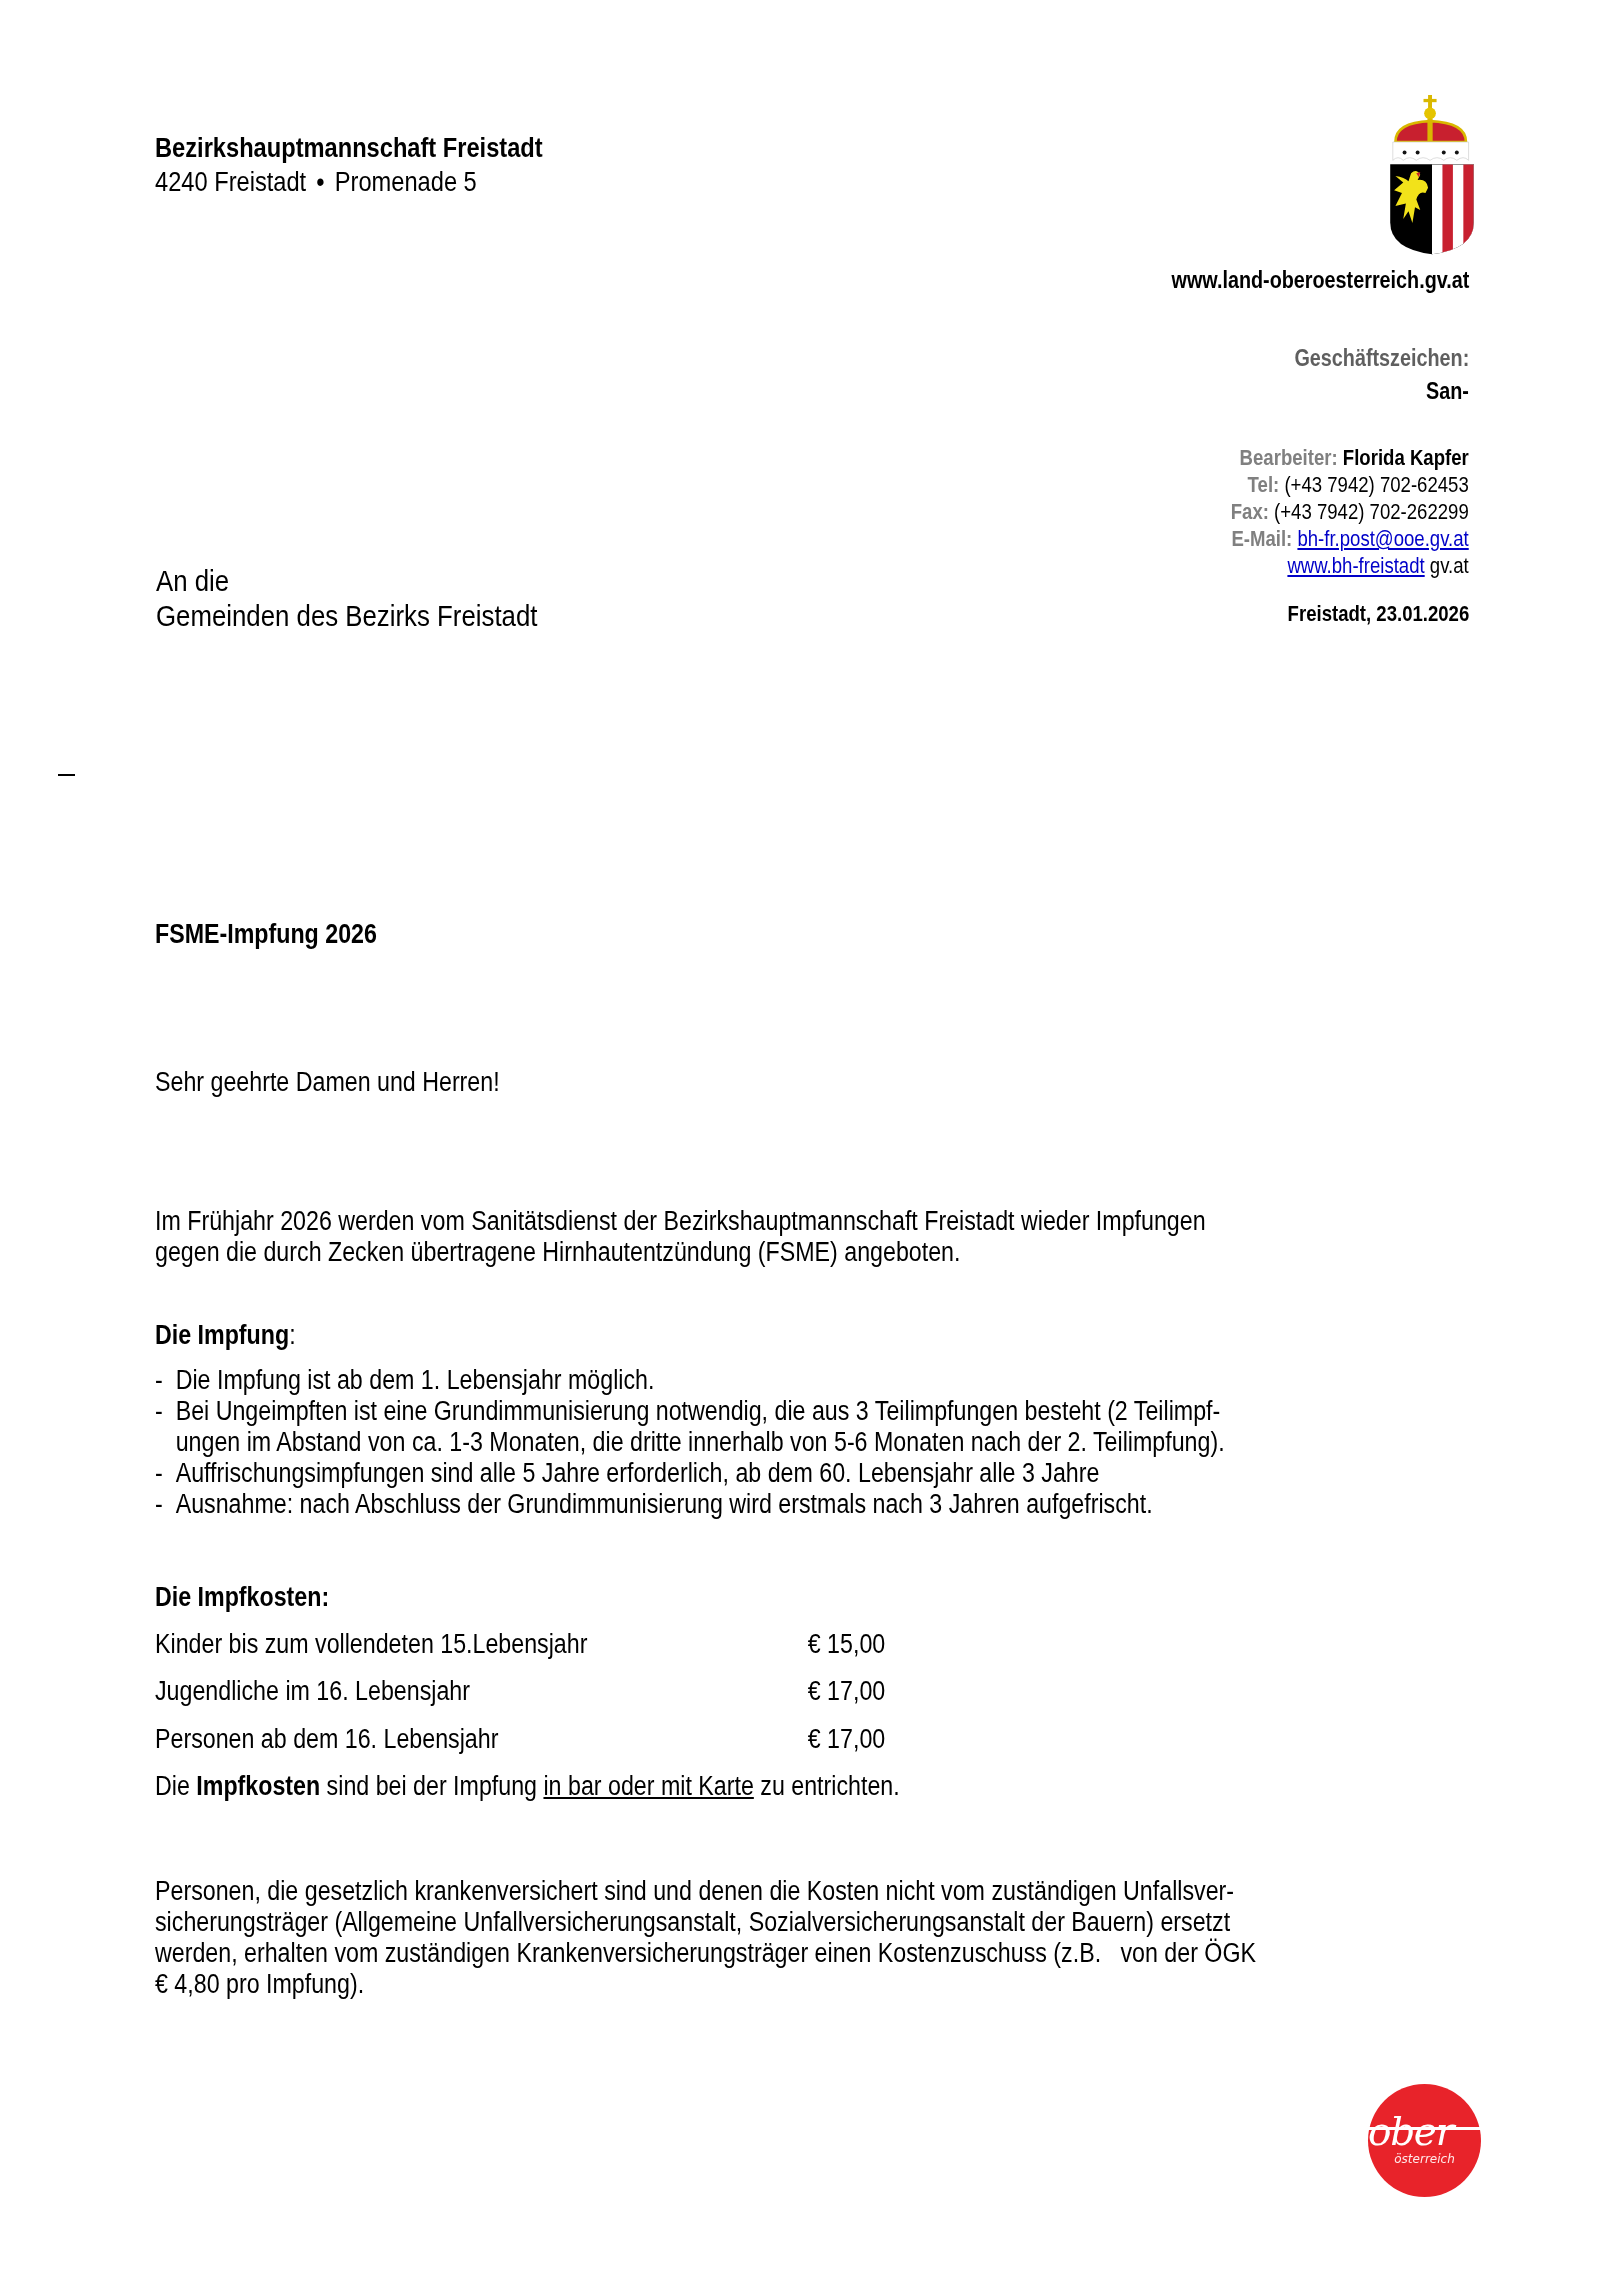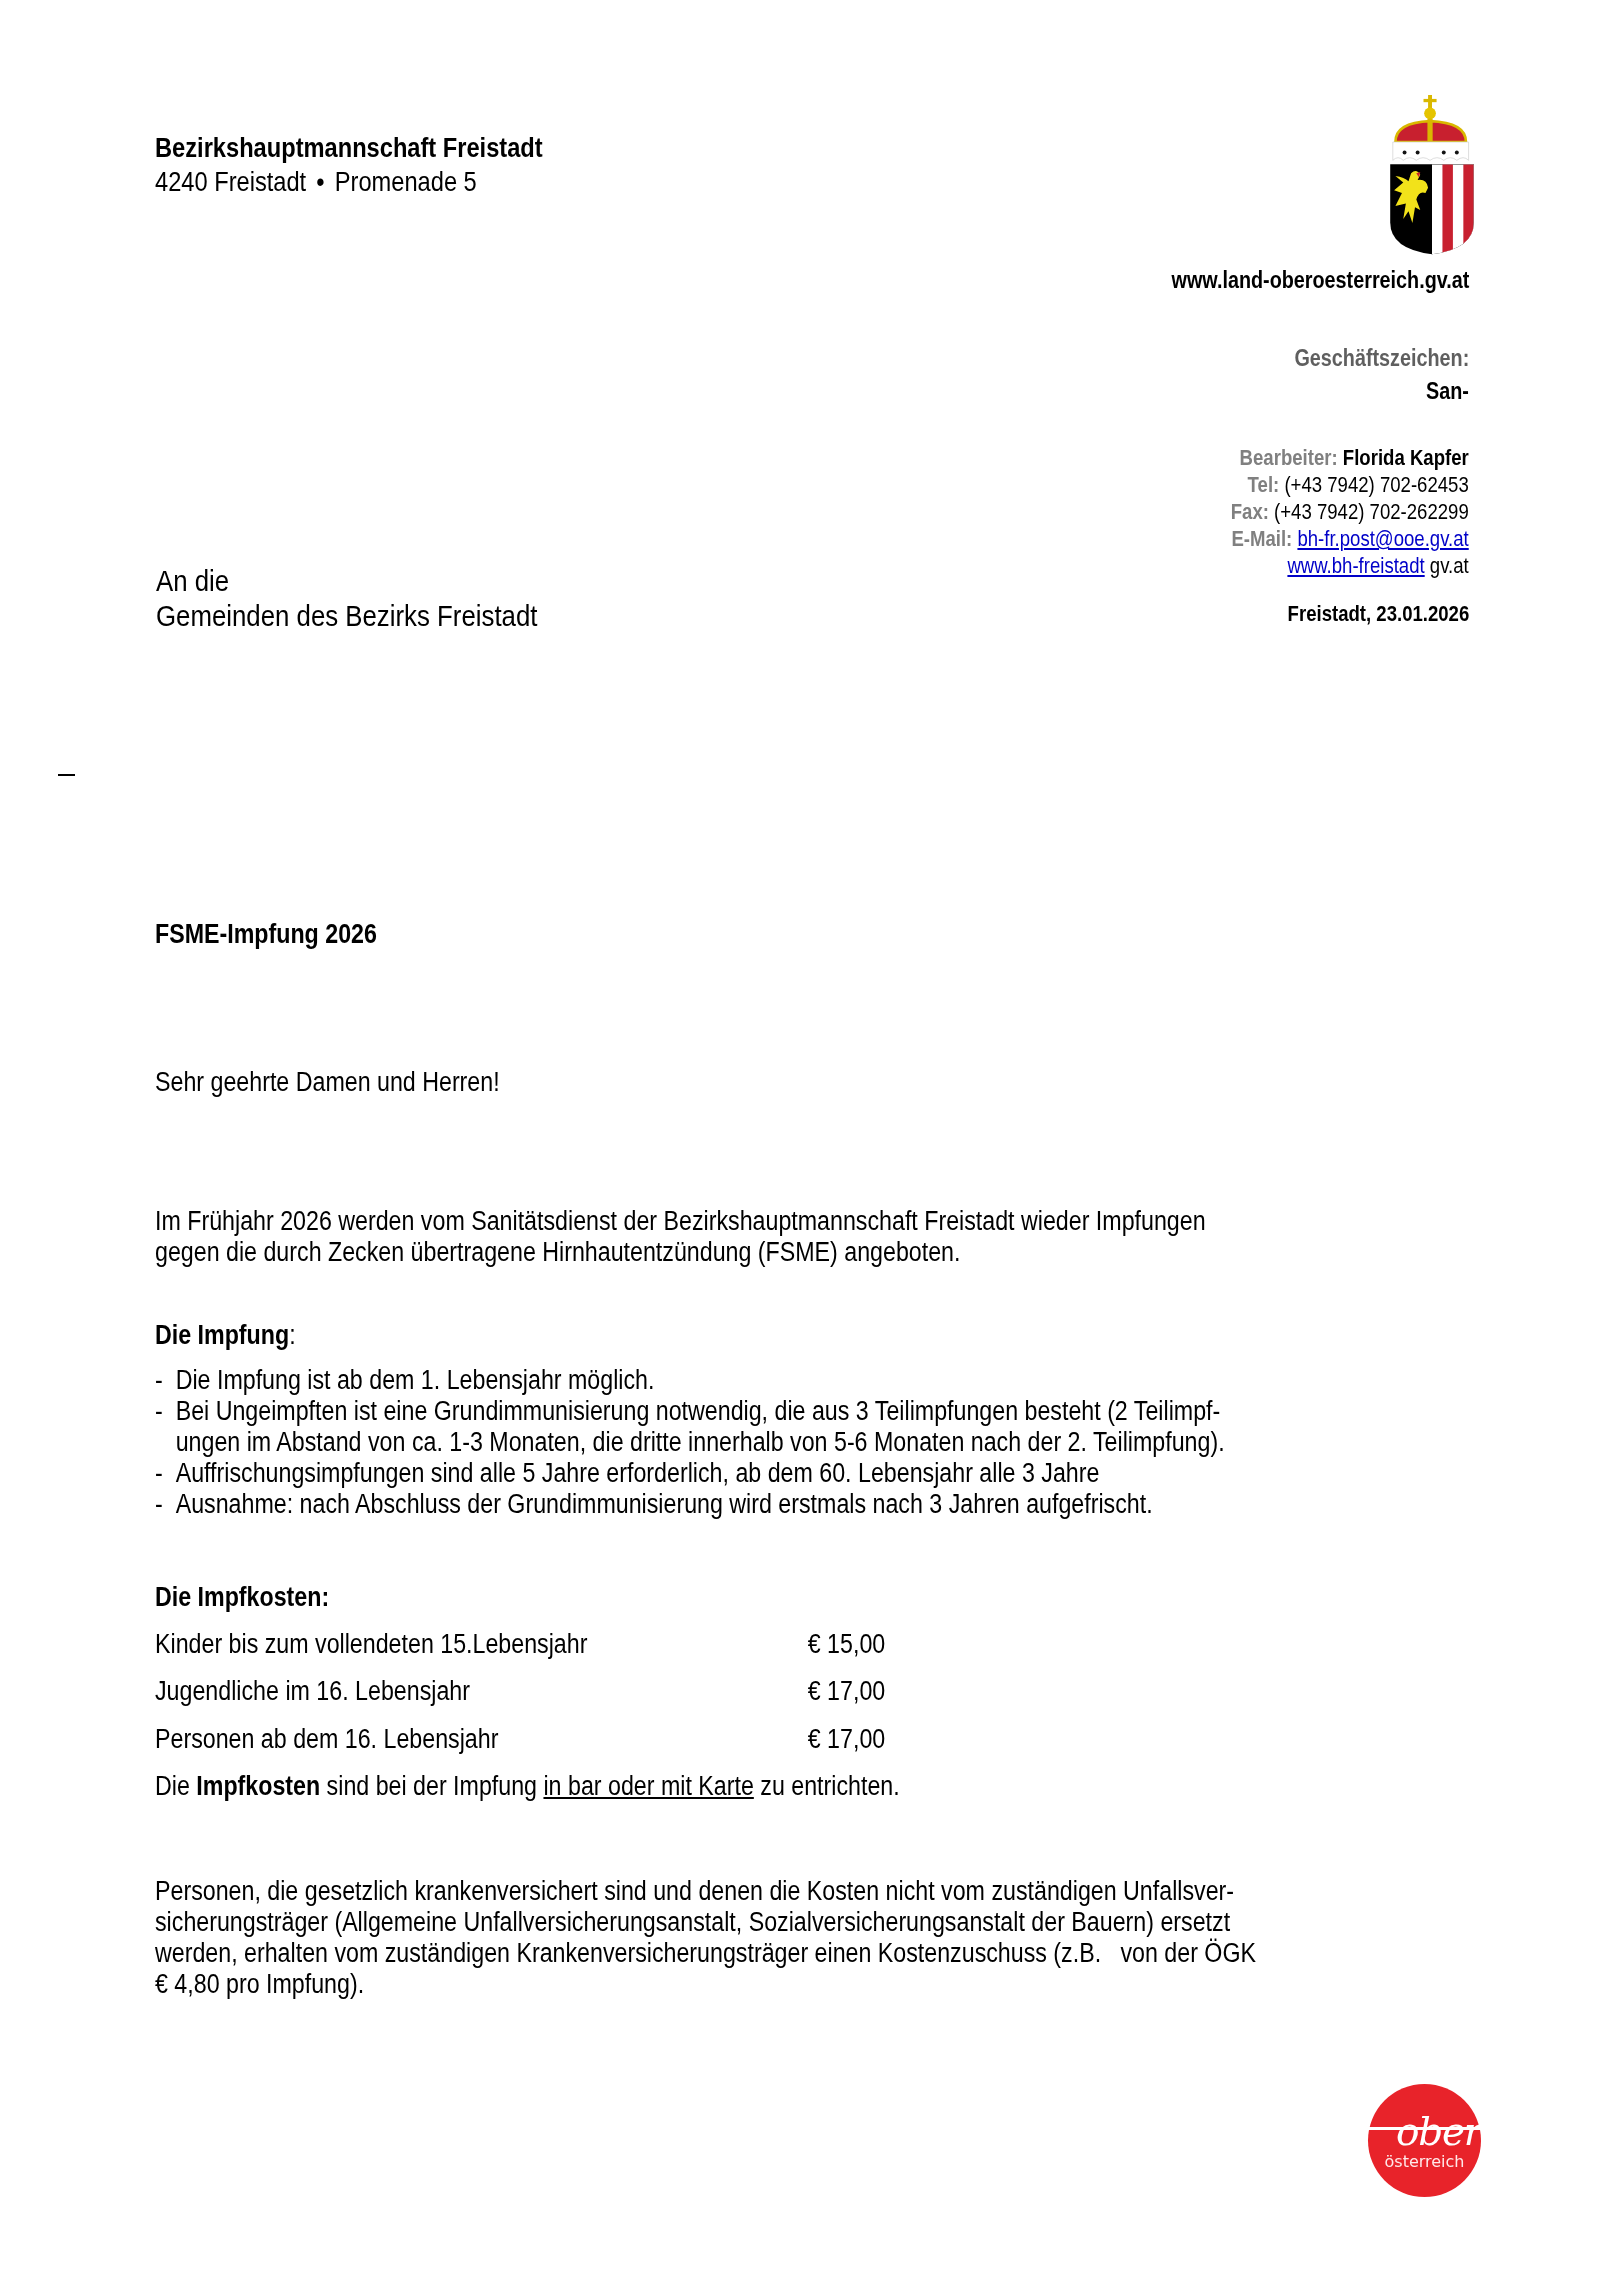--- a/index.html
+++ b/index.html
@@ -48,26 +48,26 @@
   .cost-row .price { position: absolute; left: 759px; }
   .r1 { top: 1629px; } .r2 { top: 1676px; } .r3 { top: 1724px; }
   .payment { top: 1771px; }
   .payment b { font-weight: bold; }
   .payment u { text-decoration: underline; }
 
   .closing { top: 1876px; }
 
   .ooe-logo { left: 1368px; top: 2084px; width: 113px; height: 113px; border-radius: 50%;
               background: #e8232a; }
-  .ooe-logo .word { position: absolute; left: 0; right: 0; top: 25px; text-align: right;
+  .ooe-logo .word { position: absolute; left: 0; right: 0; top: 25px; text-align: left;
               color: #fff; font-family: "DejaVu Serif", serif; font-style: italic;
               font-size: 39px; letter-spacing: -1.3px; }
   .ooe-logo .swoosh { position: absolute; left: -3.9px; top: 43px; width: 120px; height: 2.6px; background: #fff; border-radius: 1.3px; }
   .ooe-logo .sub { position: absolute; left: 0; right: 0; top: 68px; text-align: center;
-              color: #ffe9e9; font-family: "DejaVu Sans", sans-serif; font-size: 16px; }
+              color: #ffe9e9; font-family: "DejaVu Sans", sans-serif; font-size: 12px; font-style: italic; }
 </style>
 </head>
 <body>
 
 <div class="abs org-name narrow">Bezirkshauptmannschaft Freistadt</div>
 <div class="abs org-addr narrow">
   <span>4240 Freistadt</span><span class="sep">•</span><span>Promenade 5</span>
 </div>
 
 <div class="abs crest">

